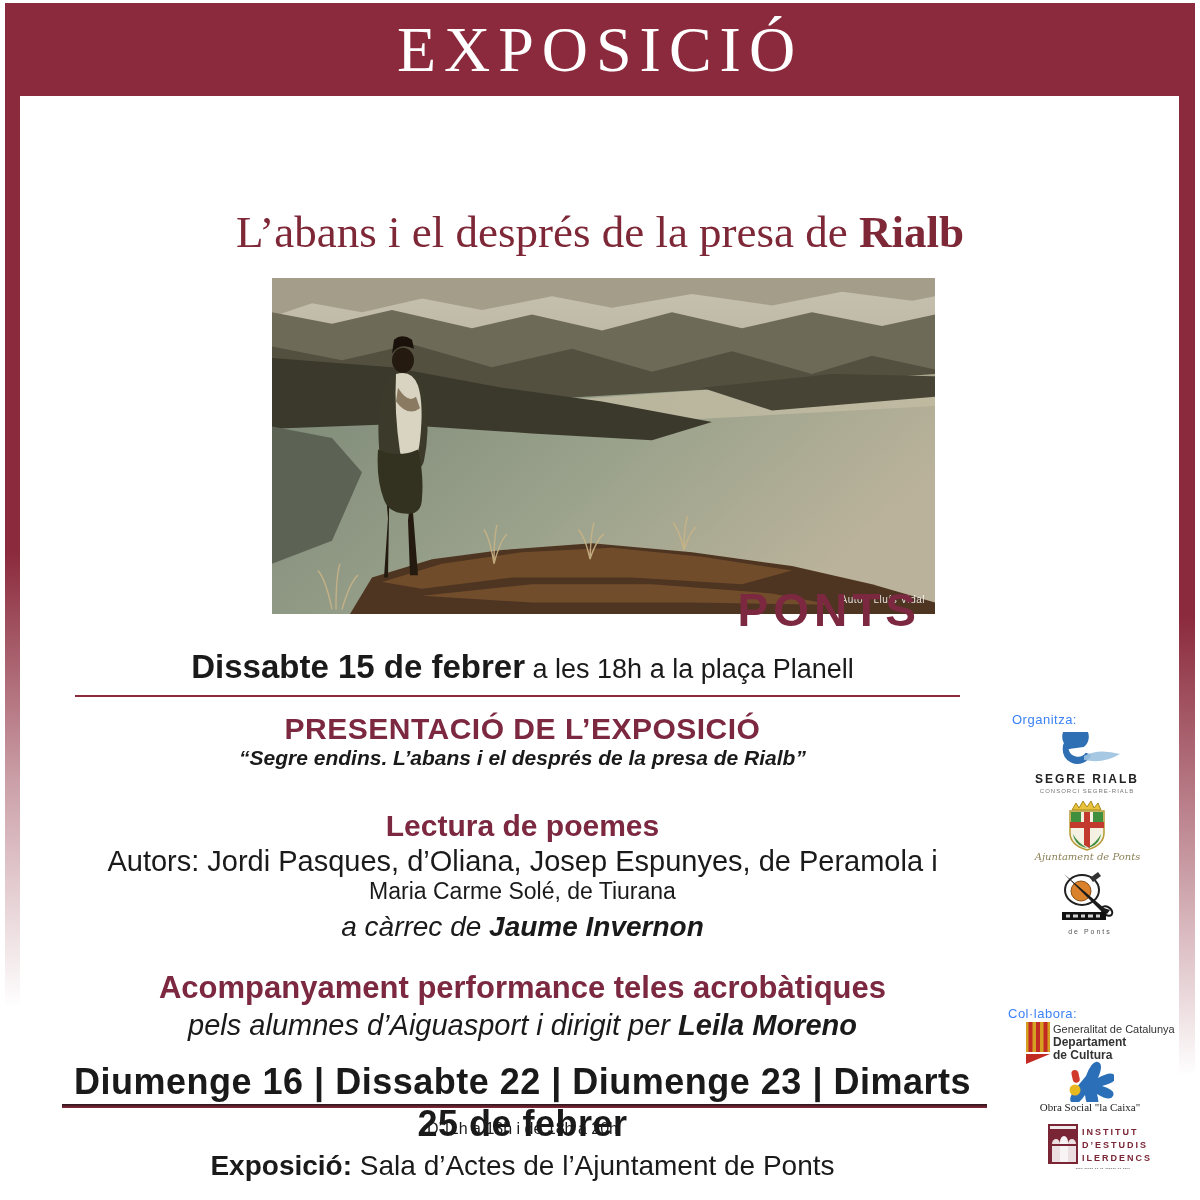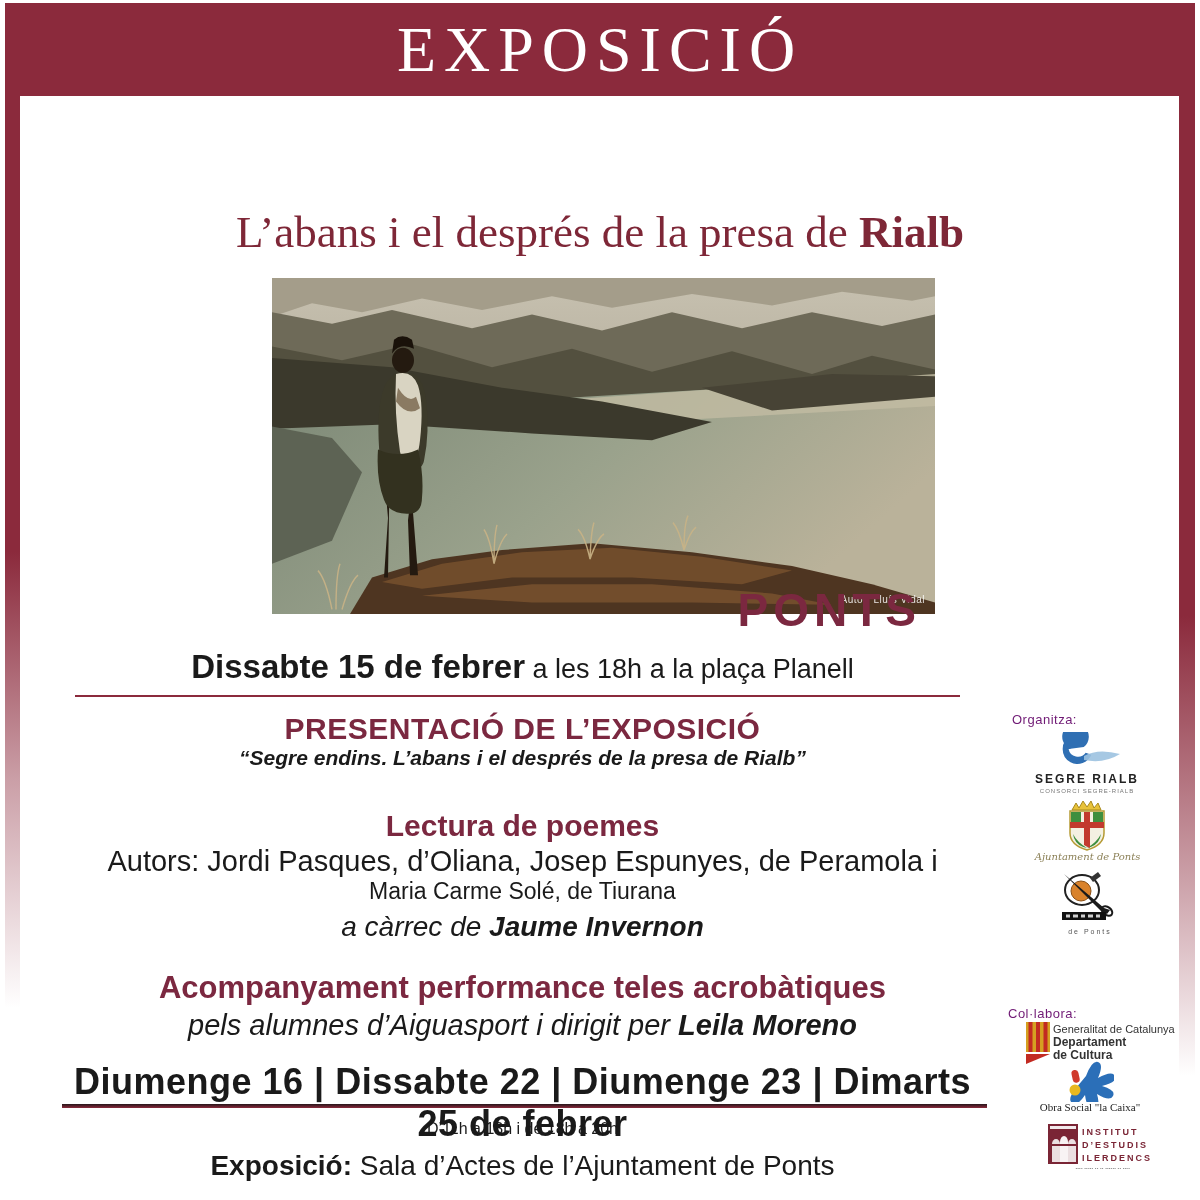--- a/index.html
+++ b/index.html
@@ -51,21 +51,21 @@
   .alumnes{top:1009px;font-size:29px;font-style:italic;}
   .alumnes b{font-weight:700;}
   .dies{top:1061px;font-size:36px;font-weight:700;letter-spacing:.5px;}
   .rule2{position:absolute;left:2px;top:1104px;width:925px;height:4px;
          background:linear-gradient(#26161a,#8b2a3c);}
   .hores{top:1120px;font-size:16px;}
   .lloc{top:1150px;font-size:28px;}
   .lloc b{font-weight:700;}
 
   
-  .sponsor-label{position:absolute;font-size:13px;color:#701a75;letter-spacing:.5px;}
+  .sponsor-label{position:absolute;font-size:13px;color:#3b82f6;letter-spacing:.5px;}
   .org-label{left:1012px;top:712px;}
   .col-label{left:1008px;top:1006px;}
   .logo{position:absolute;}
   .sr-name{position:absolute;left:1032px;top:772px;width:110px;text-align:center;
            font-size:12px;font-weight:700;letter-spacing:2px;color:#222;}
   .sr-sub{position:absolute;left:1032px;top:788px;width:110px;text-align:center;
           font-size:6px;letter-spacing:1px;color:#777;}
   .aj-caption{position:absolute;left:1030px;top:851px;width:115px;text-align:center;
               font-family:"DejaVu Serif",serif;font-style:italic;font-size:10px;color:#8a7f55;}
   .pe-caption{position:absolute;left:1045px;top:928px;width:90px;text-align:center;

